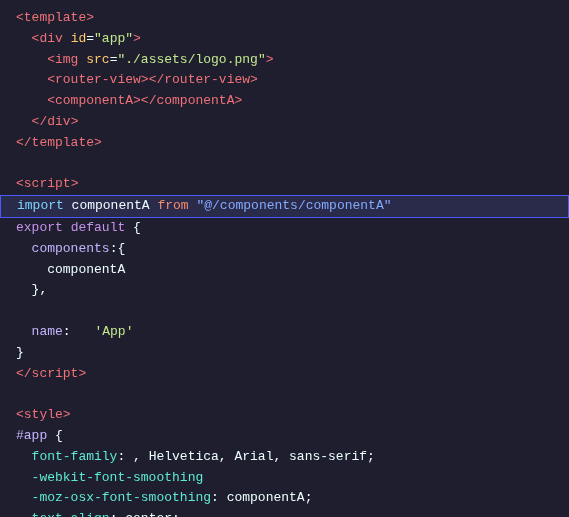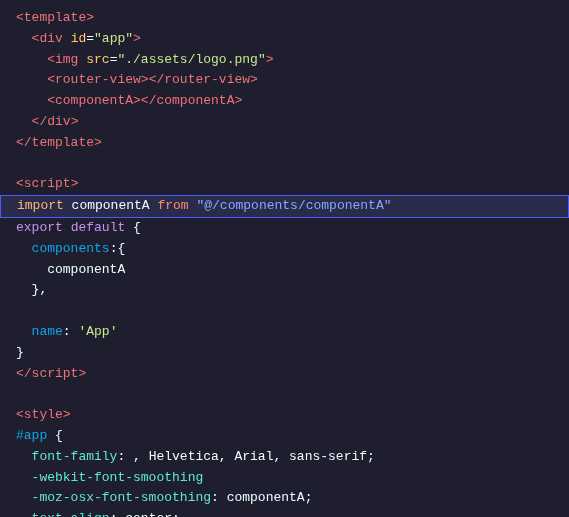--- a/index.html
+++ b/index.html
@@ -39,24 +39,24 @@
     }
 
     
     .t-tag { color: #f07178; }
     .t-attr { color: #ffcb6b; }
     .t-string { color: #c3e88d; }
     .t-blue { color: #82aaff; }
     .t-orange { color: #f78c6c; }
     .t-white { color: #eeffff; }
     .t-cyan { color: #5eead4; }
-    .t-green { color: #c3e88d; }
+    .t-green { color: #c3e88d; margin-left: 16px; }
     .t-purple { color: #c792ea; }
-    .t-red { color: #fdba74; }
-    .t-yellow { color: #0ea5e9; }
+    .t-red { color: #7dd3fc; }
+    .t-yellow { color: #c4b5fd; }
   </style>
 </head>
 <body>
 
 <div class="code-editor">
 <div class="line"><span class="t-tag">&lt;</span><span class="t-tag">template</span><span class="t-tag">&gt;</span></div>
     <div class="line"><span class="t-tag">  &lt;</span><span class="t-tag">div</span><span class="t-white"> </span><span class="t-attr">id</span><span class="t-white">=</span><span class="t-string">"app"</span><span class="t-tag">&gt;</span></div>
     <div class="line"><span class="t-tag">    &lt;</span><span class="t-tag">img</span><span class="t-white"> </span><span class="t-attr">src</span><span class="t-white">=</span><span class="t-string">"./assets/logo.png"</span><span class="t-tag">&gt;</span></div>
     <div class="line"><span class="t-tag">    &lt;</span><span class="t-tag">router-view</span><span class="t-tag">&gt;&lt;/</span><span class="t-tag">router-view</span><span class="t-tag">&gt;</span></div>
     <div class="line"><span class="t-tag">    &lt;</span><span class="t-tag">componentA</span><span class="t-tag">&gt;&lt;/</span><span class="t-tag">componentA</span><span class="t-tag">&gt;</span></div>

